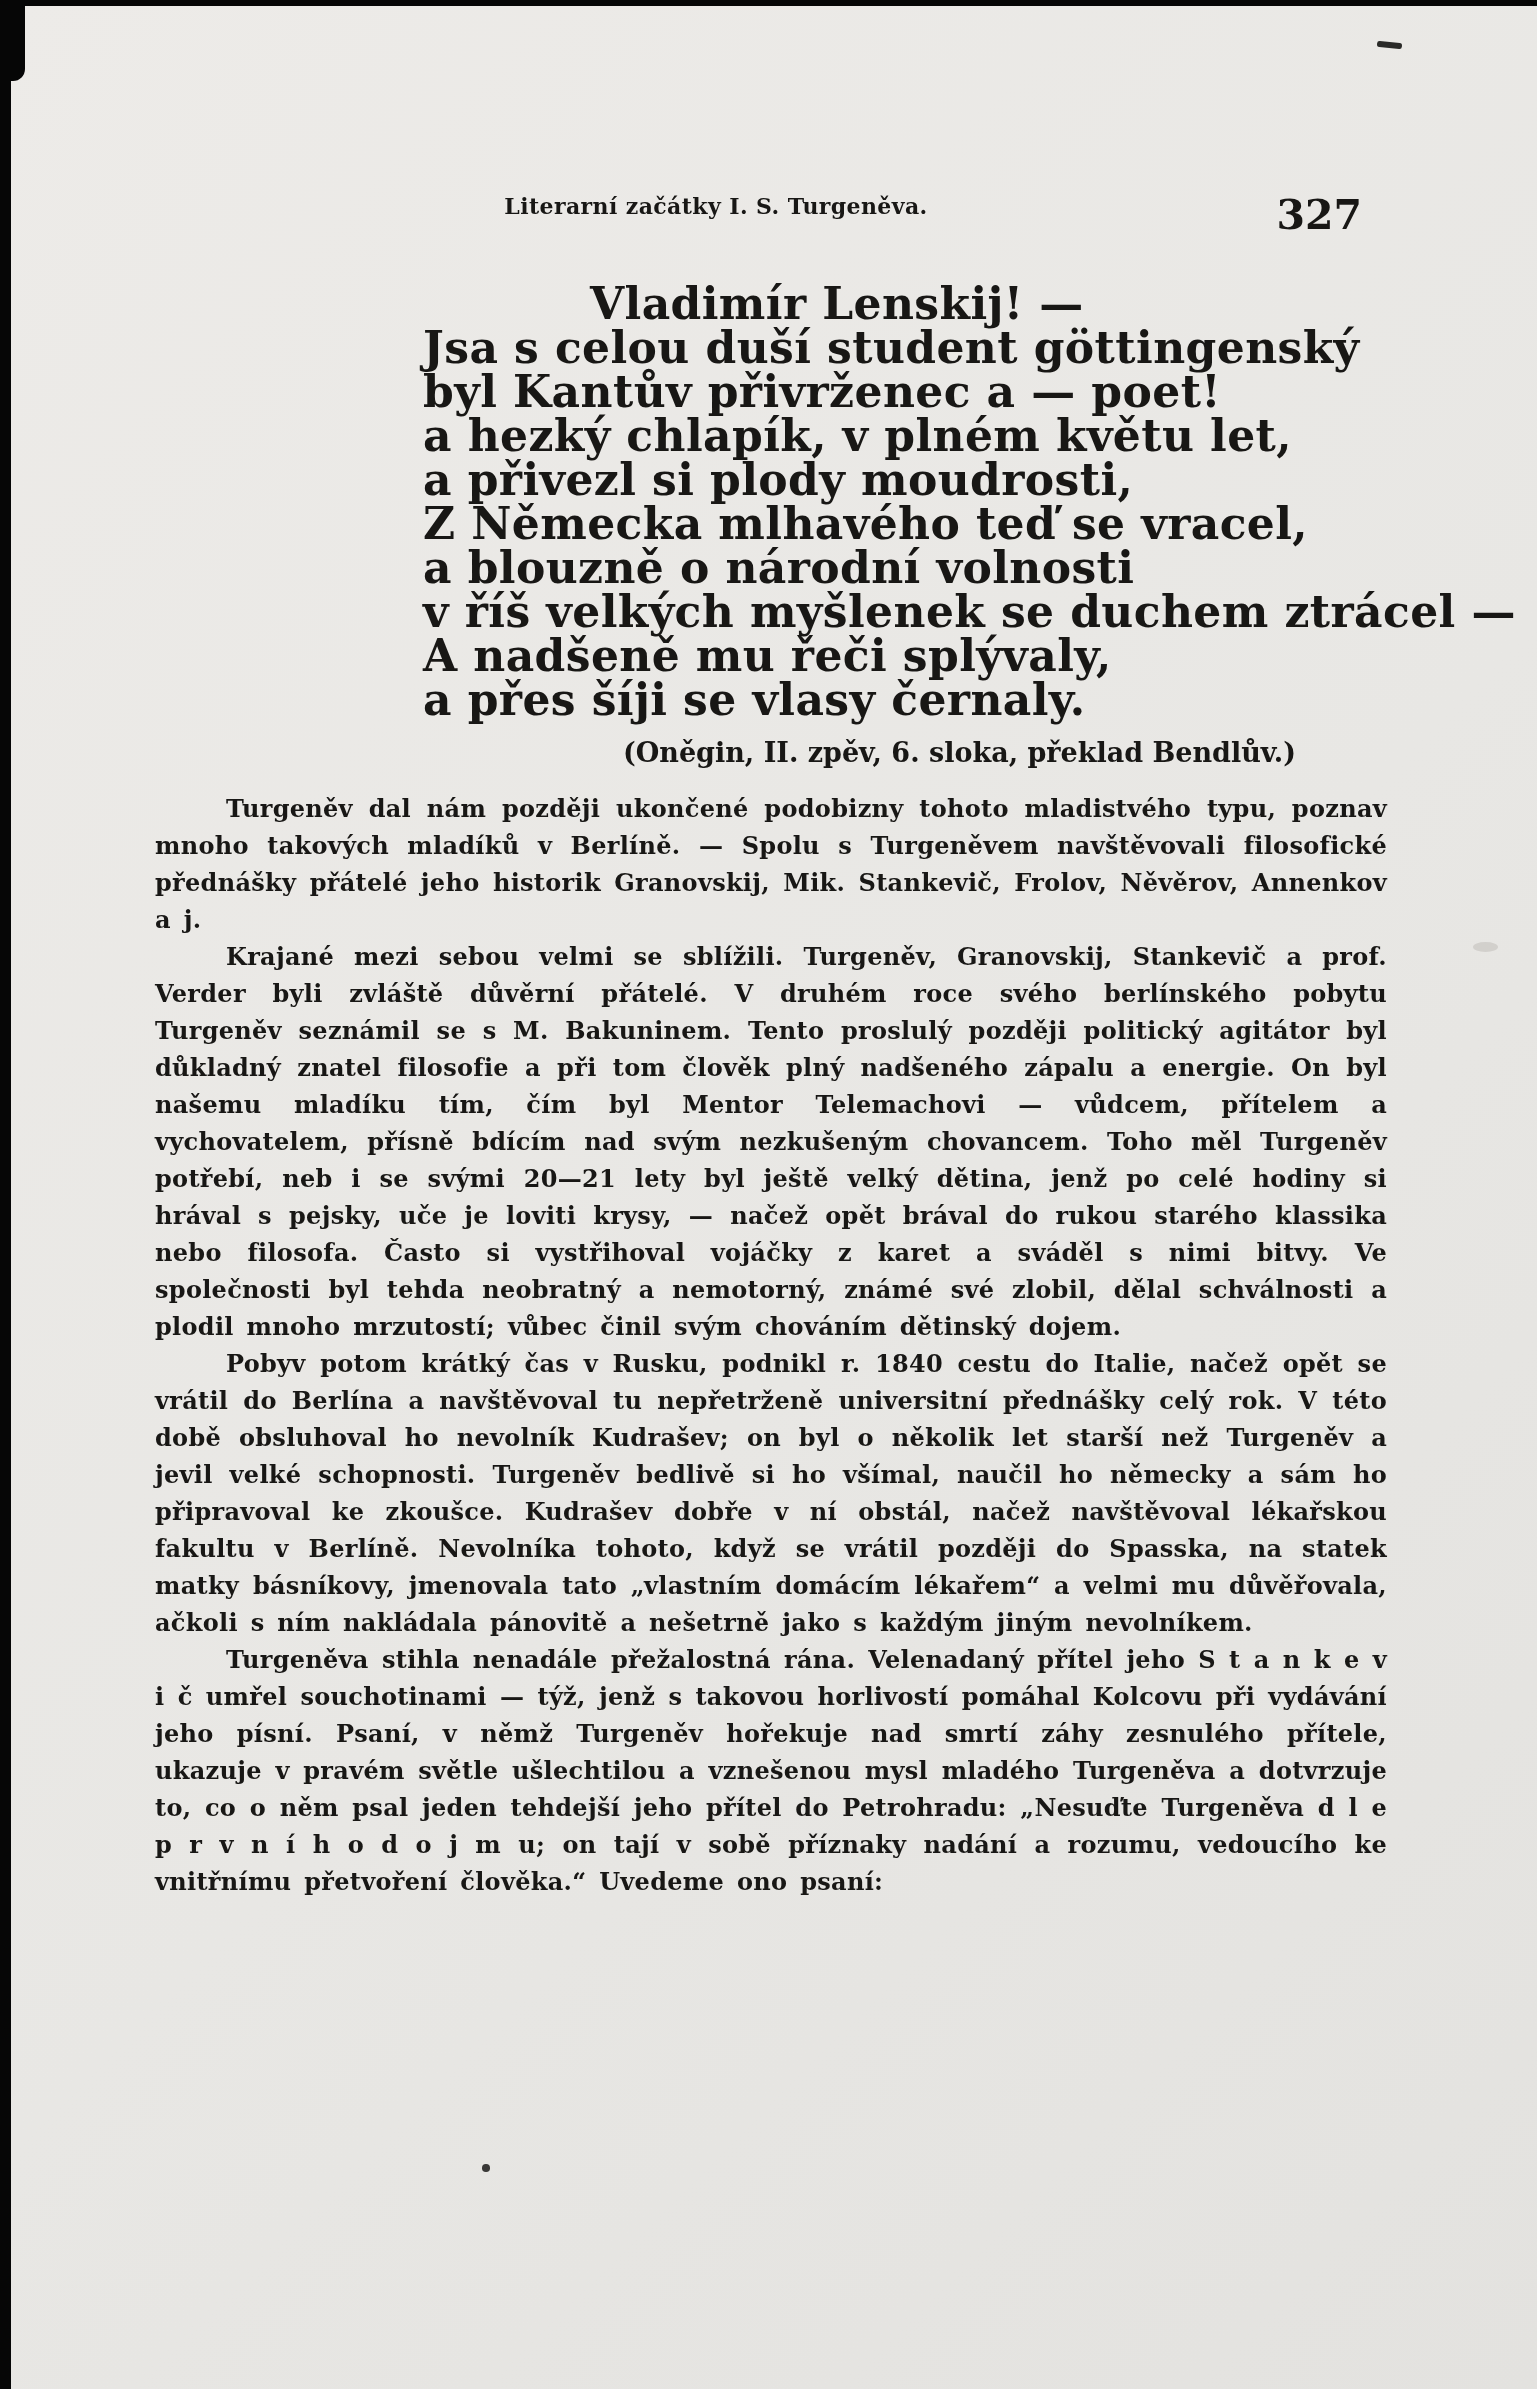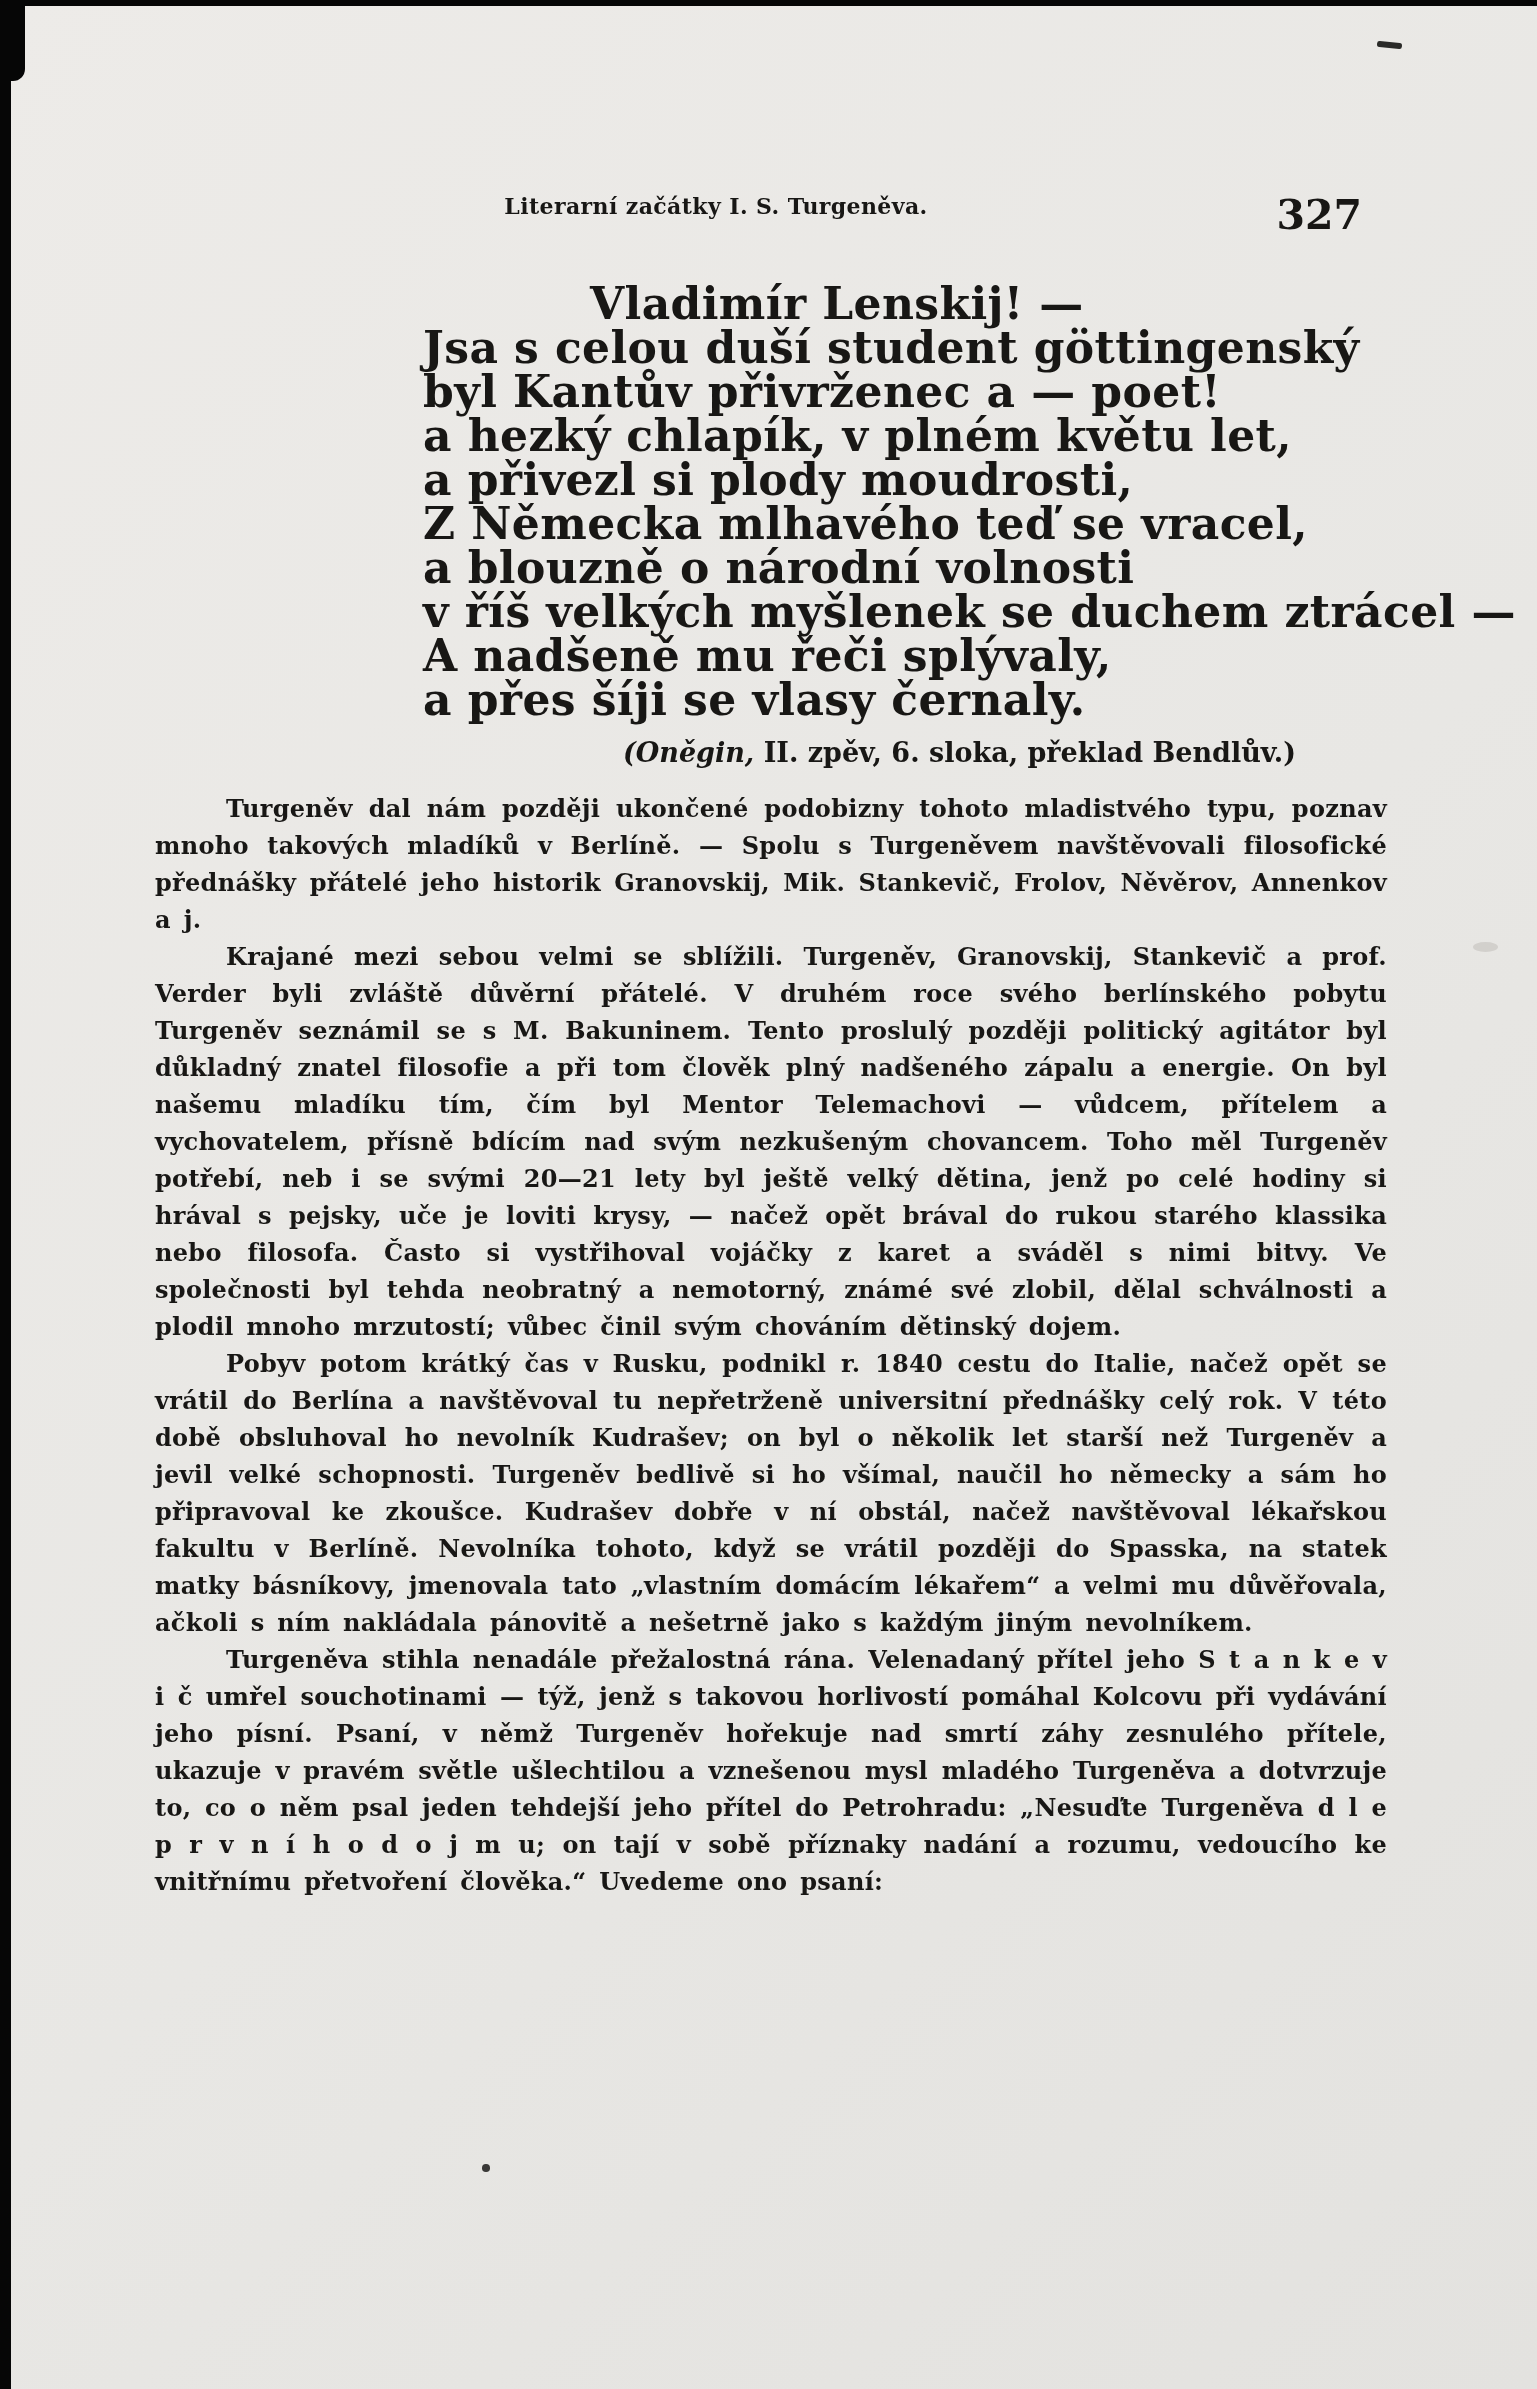--- a/index.html
+++ b/index.html
@@ -24,21 +24,21 @@
 
   .running-header { position: relative; margin-top: 193px; height: 42px; font-weight: bold; }
   .header-title { position: absolute; left: 0; right: 110px; text-align: center; font-size: 22px; letter-spacing: 0.4px; }
   .page-number  { position: absolute; right: 25px; top: -1.7px; font-size: 41px; }
 
   .poem { margin-top: 47px; margin-left: 268px; font-weight: bold; }
   .poem-line { font-size: 44px; line-height: 44px; letter-spacing: 0.4px; white-space: nowrap; }
   .poem-line.first { padding-left: 167px; }
 
   .attribution { margin-top: 15px; text-align: right; padding-right: 91px; font-size: 27px; font-weight: bold; }
-  .attribution .src { font-style: italic; }
+  .attribution .src { }
 
   .body-text p {
     margin: 0;
     font-size: 24px;
     line-height: 37px;
     font-weight: bold;
     text-align: justify;
     text-indent: 71px;
     word-spacing: 4.2px;
     letter-spacing: 0.3px;

